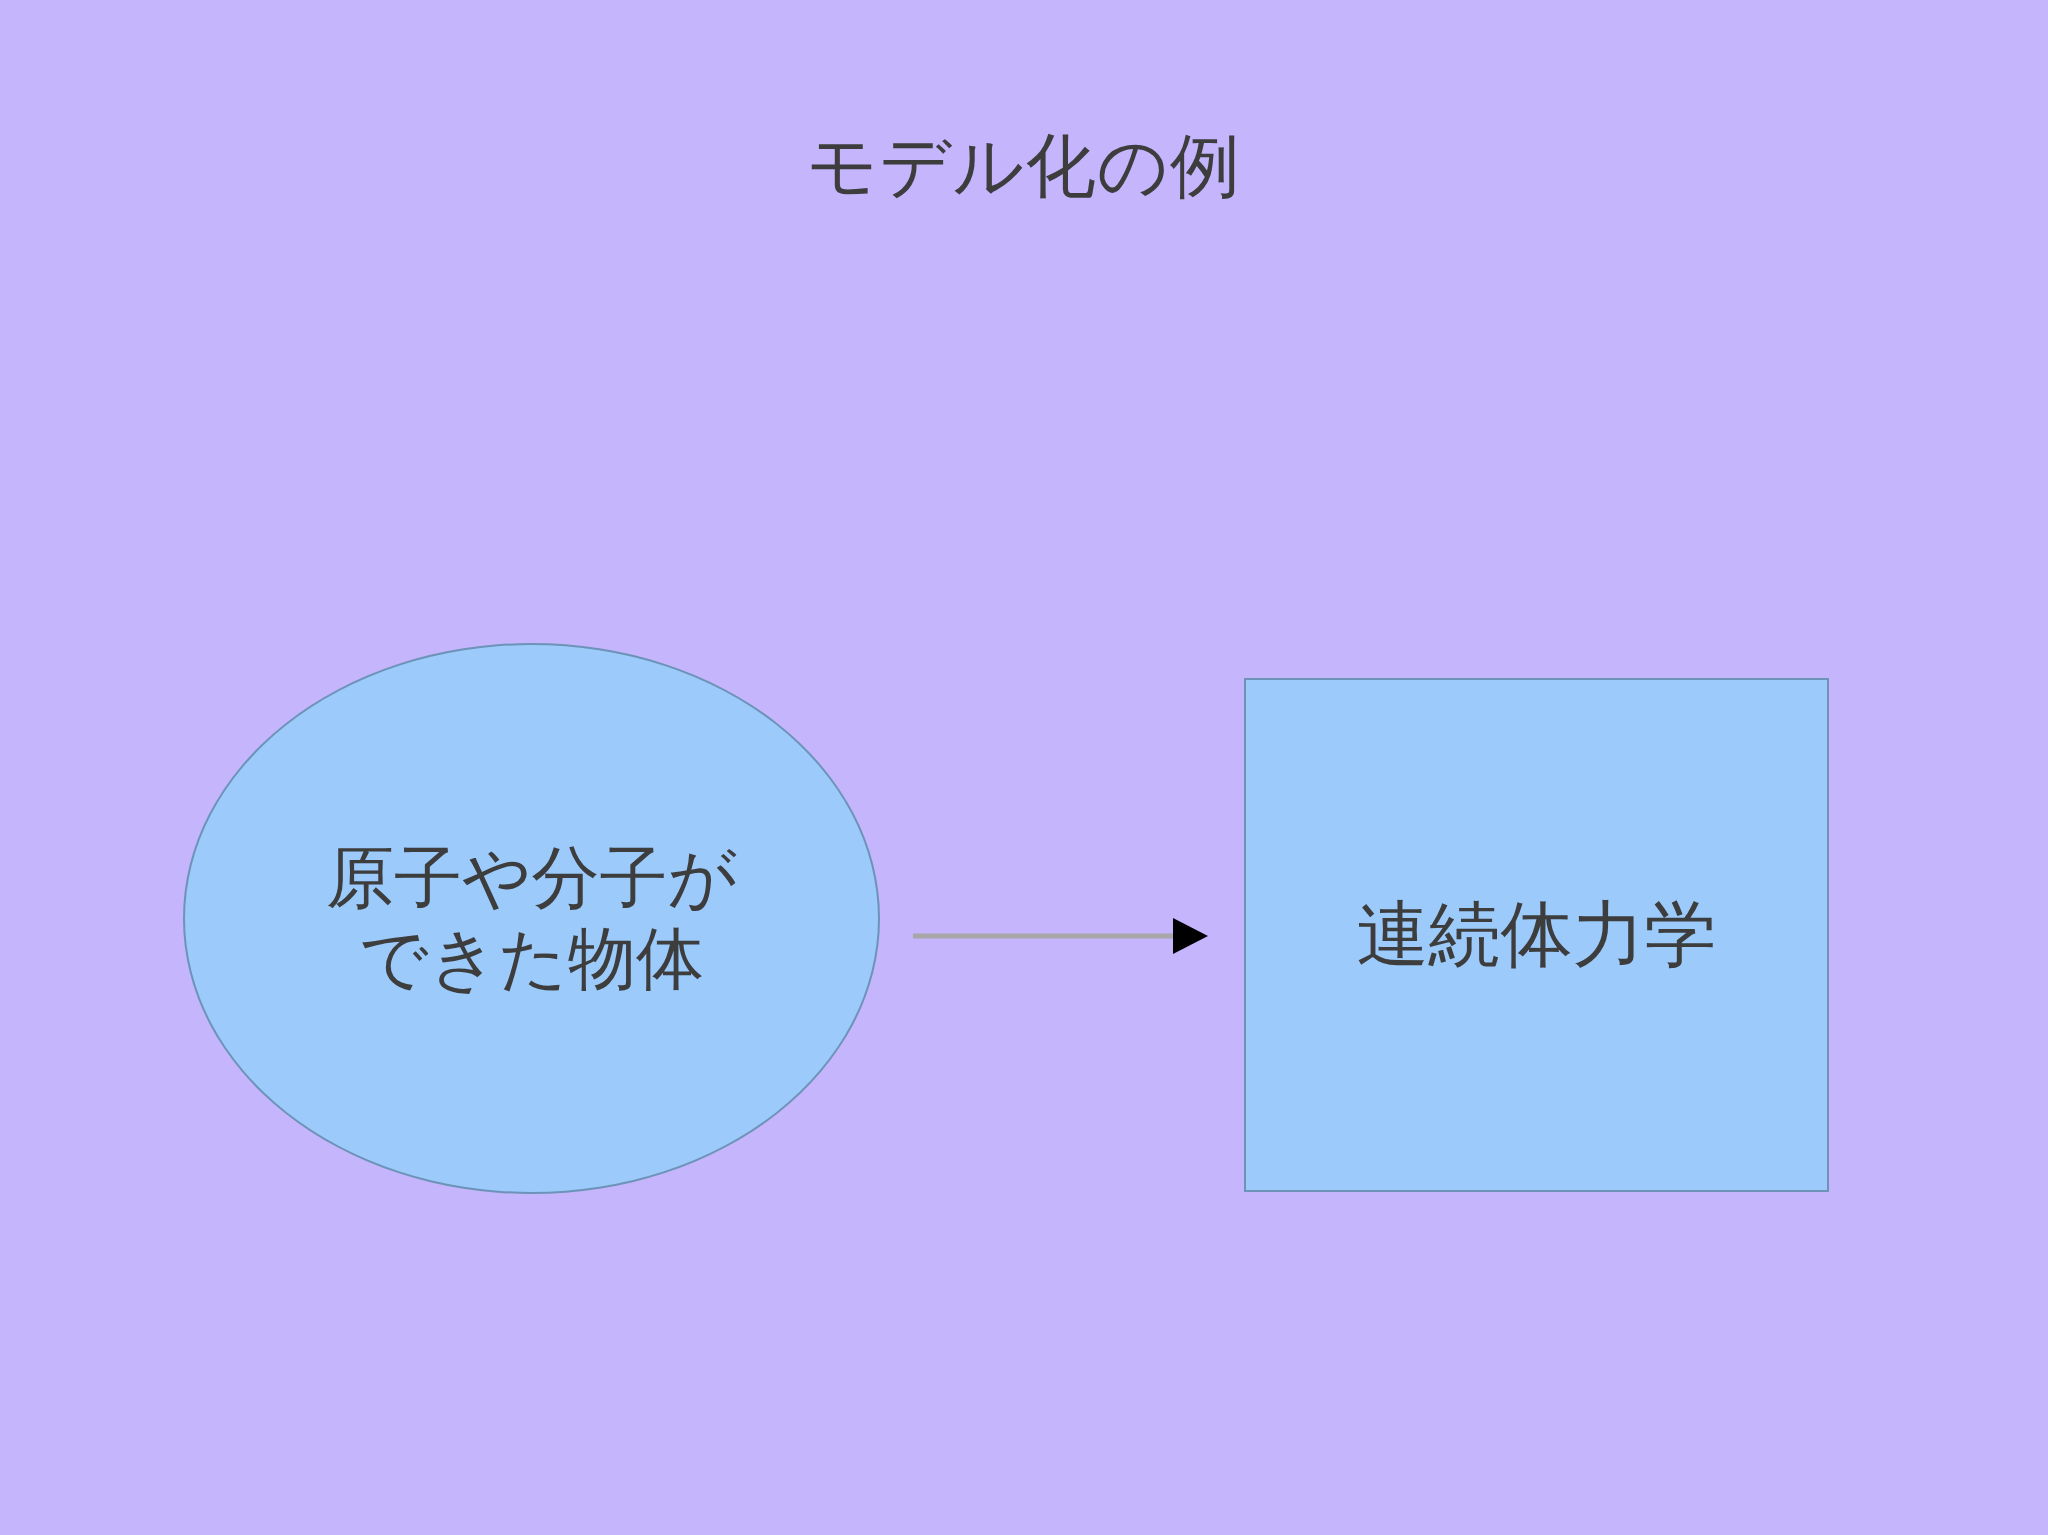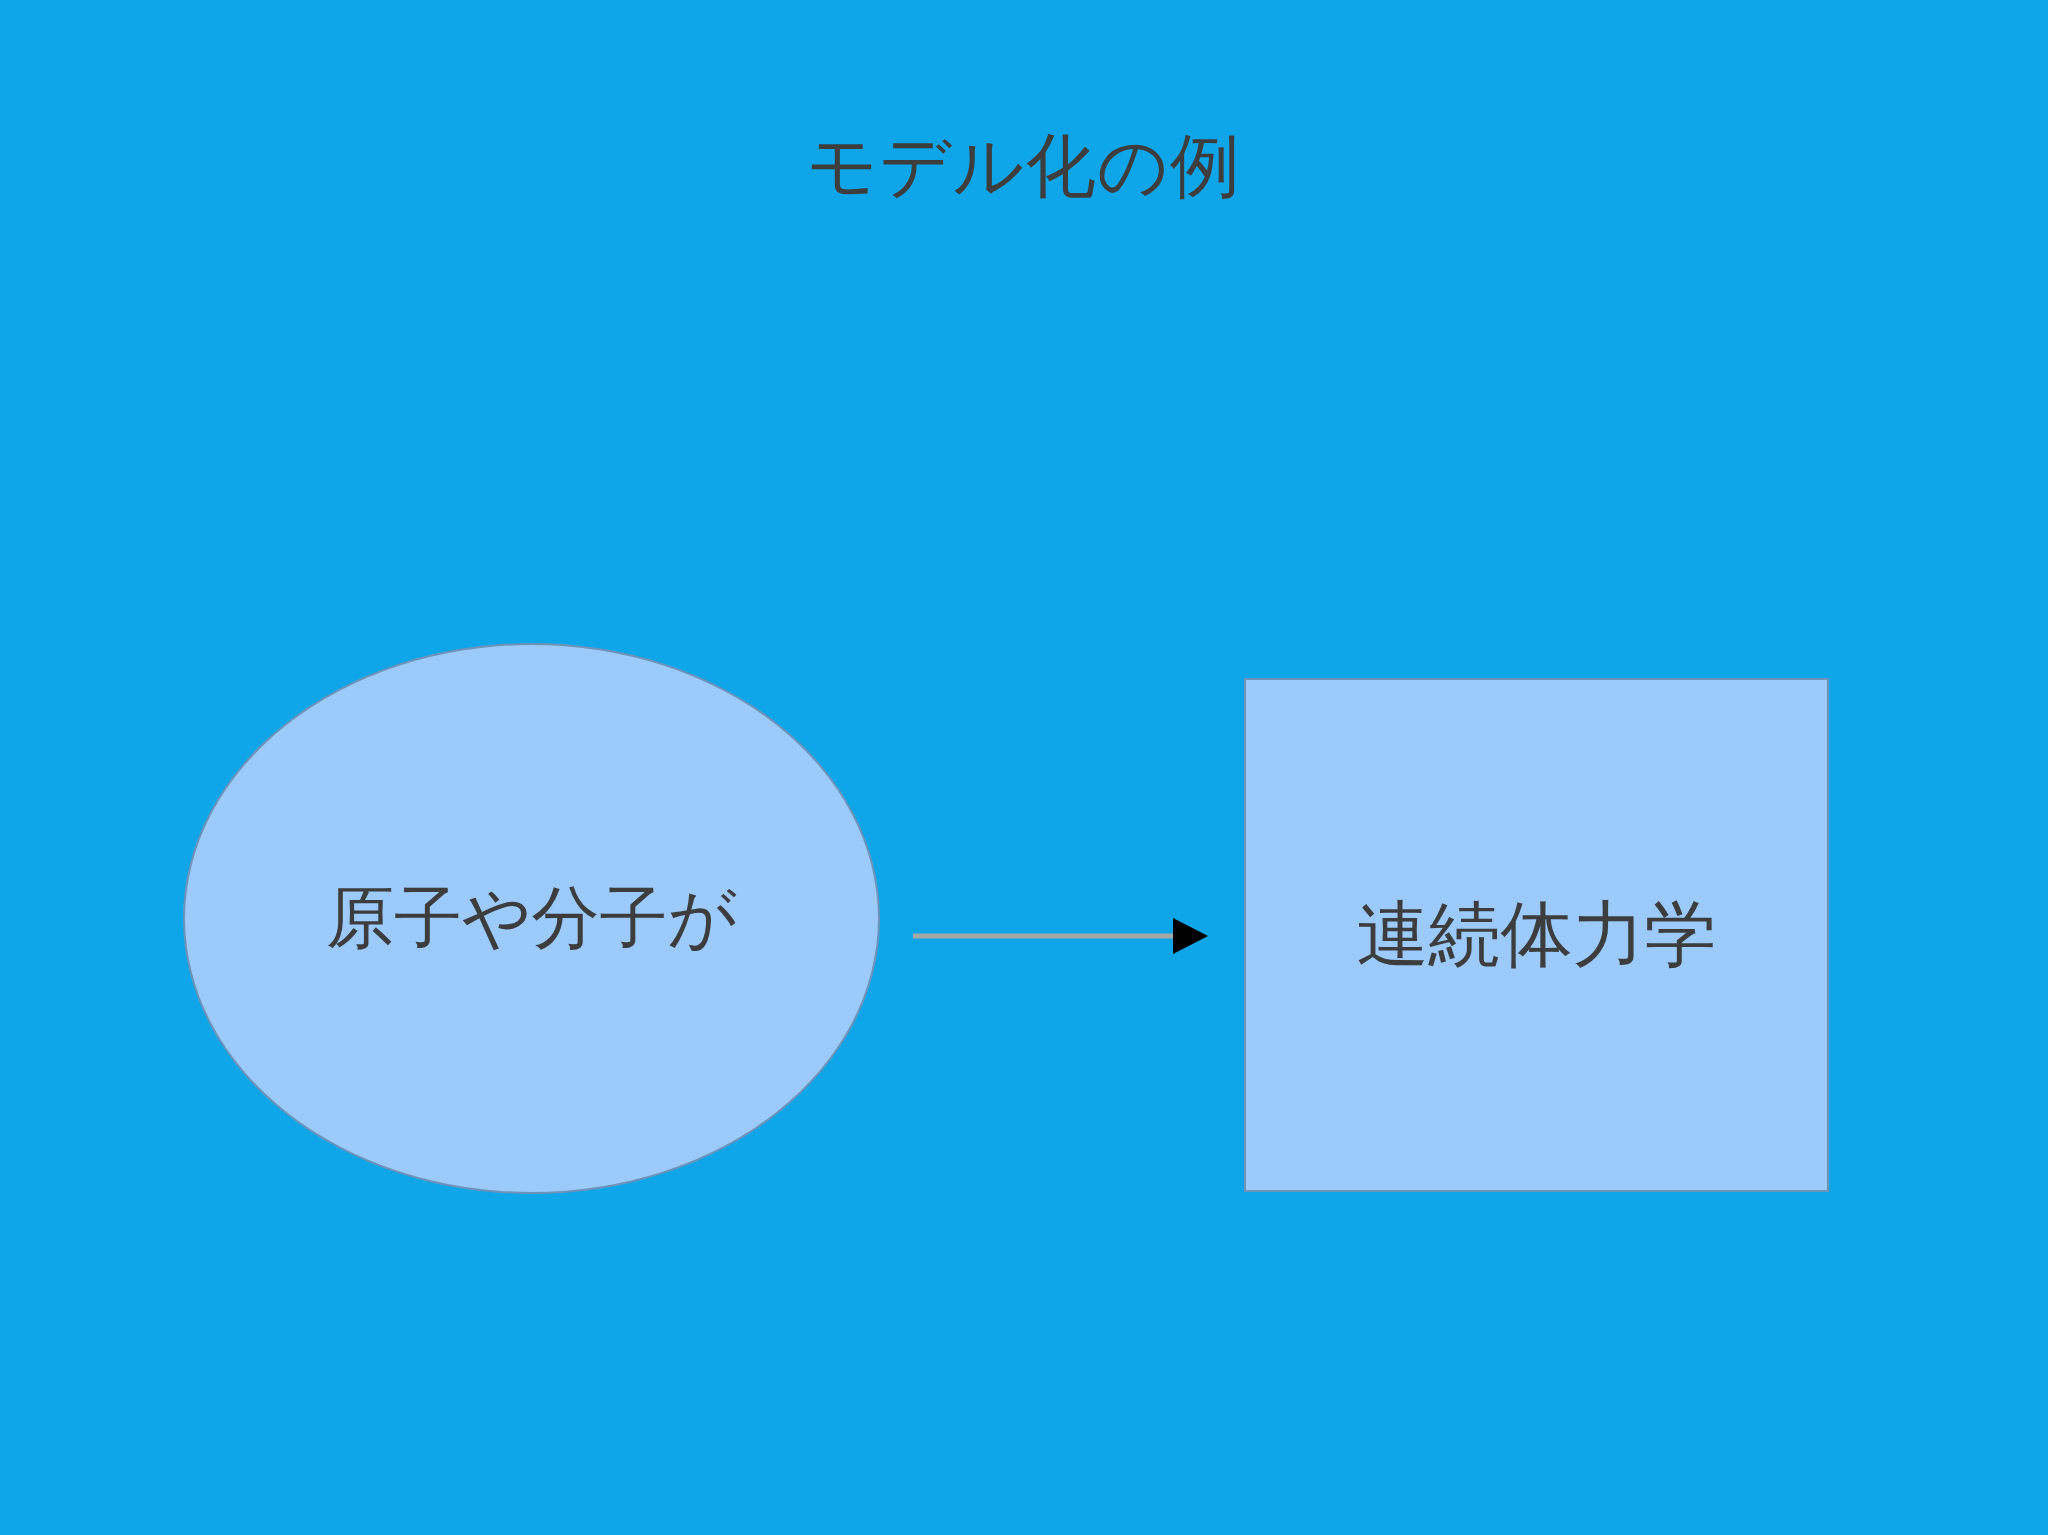--- a/index.html
+++ b/index.html
@@ -9,21 +9,21 @@
     background: #ffffff;
   }
   body {
     font-family: "DejaVu Sans", "Liberation Sans", sans-serif;
   }
 
   #slide {
     position: relative;
     width: 2048px;
     height: 1535px;
-    background: #0ea5e9;
+    background: #c4b5fd;
     overflow: hidden;
   }
 
   
   .slide-title {
     position: absolute;
     left: 0;
     top: 128px;
     width: 2048px;
     text-align: center;
@@ -110,20 +110,21 @@
 
   <div id="diagram">
 
     <svg class="connector" viewBox="0 0 330 90">
       <line x1="13" y1="43" x2="276" y2="43" stroke="#a8a8a8" stroke-width="5"></line>
       <polygon points="273,25 308,43 273,61" fill="#000000"></polygon>
     </svg>
 
     <div class="node-ellipse">
       <div class="line">原子や分子が</div>
+      <div class="line">できた物体</div>
     </div>
 
     <div class="node-rect">
       <div class="label">連続体力学</div>
     </div>
 
   </div>
 </div>
 
 </body></html>

